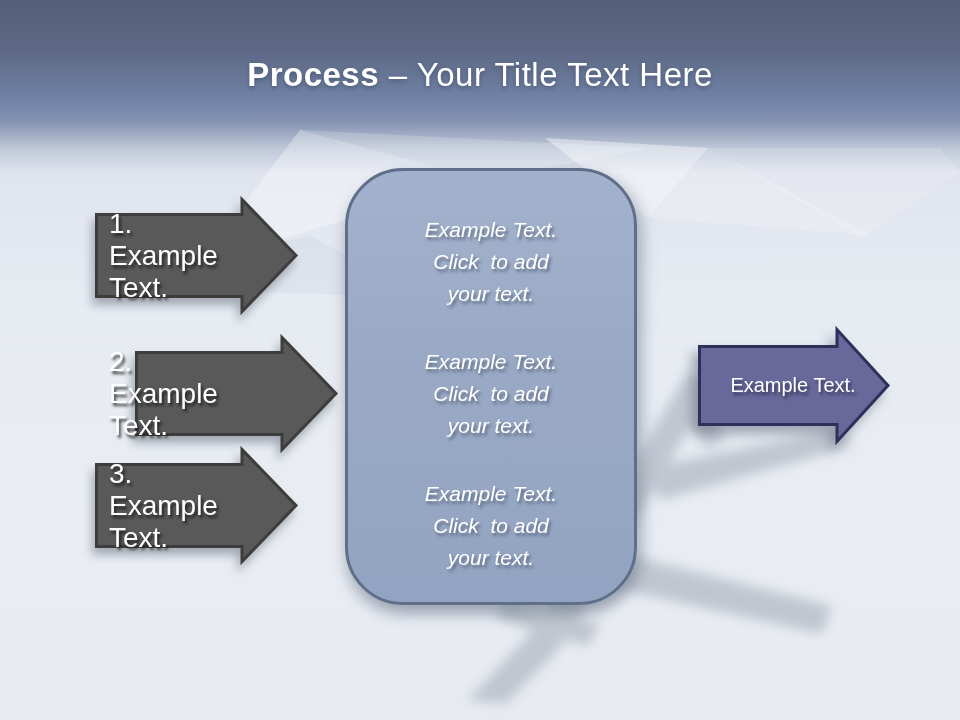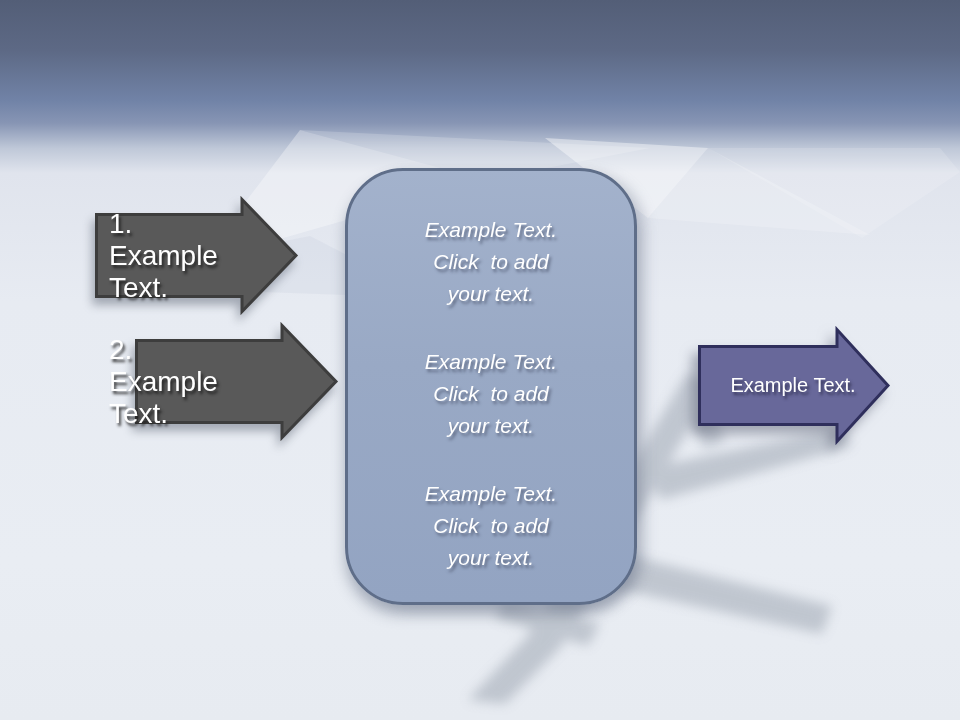--- a/index.html
+++ b/index.html
@@ -27,21 +27,21 @@
     margin:0;text-align:center;z-index:3;
     font-size:33px;font-weight:400;color:#ffffff;
     text-shadow:0 2px 4px rgba(50,60,85,.5);
     letter-spacing:.5px;
   }
   .slide-title .title-bold{font-weight:bold;}
 
   .step-arrow{position:absolute;width:203px;height:115px;z-index:3;}
   .step-arrow svg{overflow:visible;filter:drop-shadow(-3px 7px 5px rgba(80,88,105,.45));}
   .arrow1{left:95px;top:198px;}
-  .arrow2{left:95px;top:324px;padding-left:40px;}
+  .arrow2{left:95px;top:336px;padding-left:40px;}
   .arrow3{left:95px;top:448px;}
   .gray-poly{fill:#595959;stroke:#3d3d3d;stroke-width:3;stroke-linejoin:miter;}
   .step-label{
     position:absolute;left:0;top:15px;width:147px;height:85px;
     display:flex;align-items:center;box-sizing:border-box;padding-left:14px;
     color:#ffffff;font-size:28px;white-space:pre-wrap;
     text-shadow:2px 3px 3px rgba(25,25,25,.85);
   }
 
   .content-box{
@@ -91,35 +91,44 @@
     </defs>
     <g filter="url(#softblur)" fill="#848e9c" opacity="0.4">
       <polygon points="688,372 714,386 560,648 505,704 468,700 528,636"></polygon>
       <polygon points="648,468 842,428 852,446 660,500"></polygon>
       <polygon points="615,552 832,606 822,634 604,586"></polygon>
       <polygon points="676,386 702,396 726,440 704,448"></polygon>
       <polygon points="505,600 600,624 588,646 495,618"></polygon>
     </g>
   </svg>
 
+  <h1 class="slide-title">
+    <span class="title-bold">Process</span><span> – Your Title Text Here</span>
+  </h1>
 
   <div class="step-arrow arrow1">
     <svg width="203" height="115" viewBox="0 0 203 115">
       <polygon class="gray-poly" points="1.5,16.5 147,16.5 147,1.5 201,57.5 147,113.5 147,98.5 1.5,98.5"></polygon>
     </svg>
     <span class="step-label">1. Example Text.</span>
   </div>
 
   <div class="step-arrow arrow2">
     <svg width="203" height="115" viewBox="0 0 203 115">
       <polygon class="gray-poly" points="1.5,16.5 147,16.5 147,1.5 201,57.5 147,113.5 147,98.5 1.5,98.5"></polygon>
     </svg>
     <span class="step-label">2. Example Text.</span>
   </div>
 
+  <div class="step-arrow arrow3">
+    <svg width="203" height="115" viewBox="0 0 203 115">
+      <polygon class="gray-poly" points="1.5,16.5 147,16.5 147,1.5 201,57.5 147,113.5 147,98.5 1.5,98.5"></polygon>
+    </svg>
+    <span class="step-label">3. Example Text.</span>
+  </div>
 
   <div class="content-box">
     <div class="text-block">
       <div class="box-line">Example Text.</div>
       <div class="box-line">Click  to add</div>
       <div class="box-line">your text.</div>
     </div>
     <div class="text-block">
       <div class="box-line">Example Text.</div>
       <div class="box-line">Click  to add</div>

